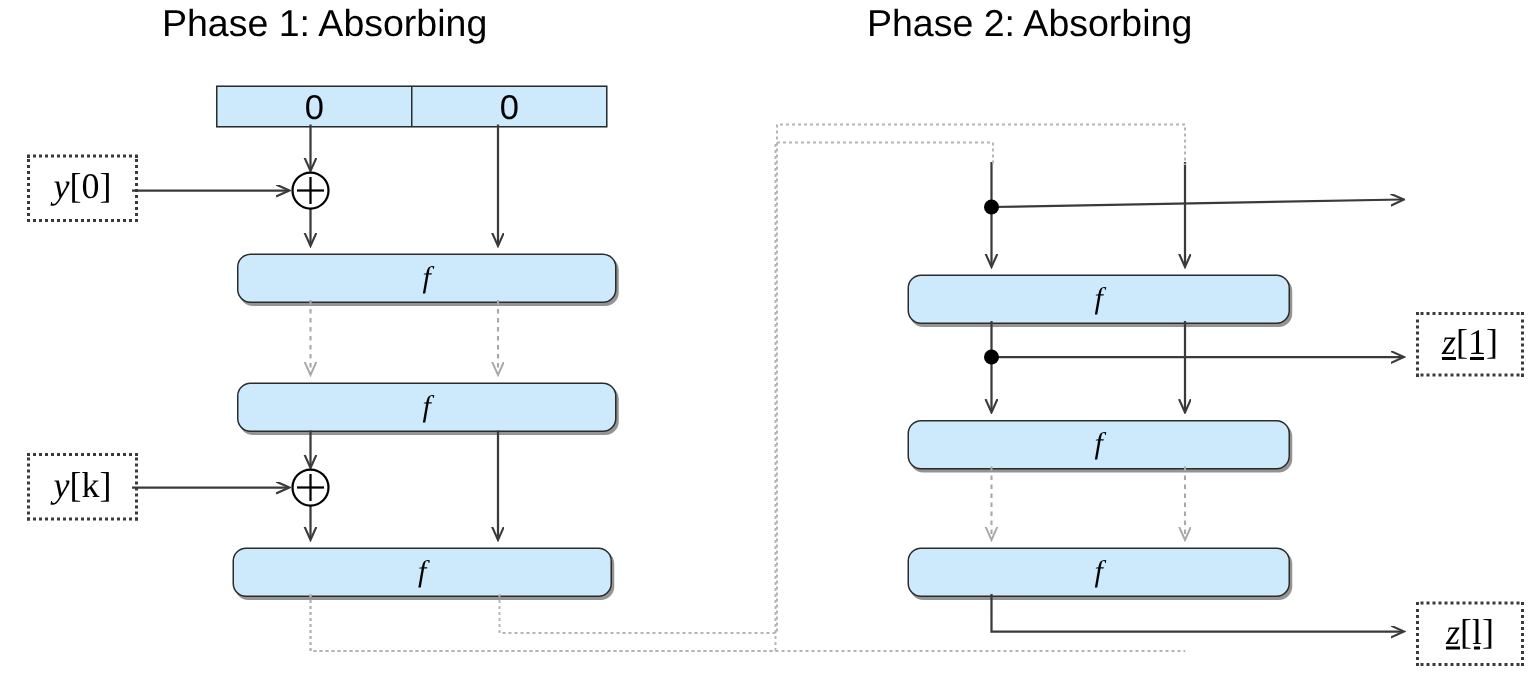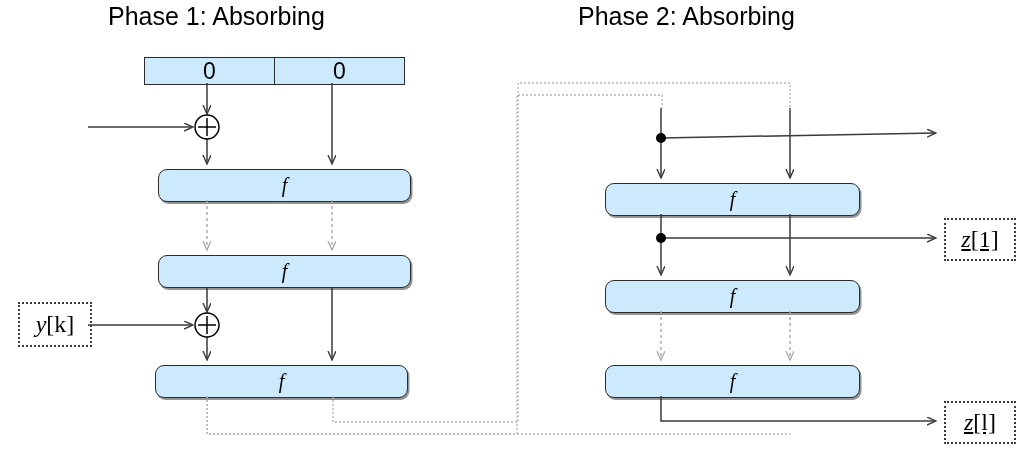--- a/index.html
+++ b/index.html
@@ -35,35 +35,38 @@
   <div class="fbox" style="left:158px;top:169px;width:251px;height:31px;">
     <span>f</span>
   </div>
   <div class="fbox" style="left:158px;top:255px;width:251px;height:31px;">
     <span>f</span>
   </div>
   <div class="fbox" style="left:155px;top:365px;width:251px;height:31px;">
     <span>f</span>
   </div>
 
+  <div class="lbox" style="left:18px;top:103px;width:70px;height:41px;">
+    <span><i>y</i>[0]</span>
+  </div>
   <div class="lbox" style="left:18px;top:302px;width:70px;height:41px;">
     <span><i>y</i>[k]</span>
   </div>
 
   <div class="fbox" style="left:605px;top:183px;width:253px;height:31px;">
     <span>f</span>
   </div>
   <div class="fbox" style="left:605px;top:280px;width:253px;height:31px;">
     <span>f</span>
   </div>
   <div class="fbox" style="left:605px;top:365px;width:253px;height:31px;">
     <span>f</span>
   </div>
 
-  <div class="lbox" style="left:944px;top:218px;width:68px;height:39px;text-decoration:underline;">
+  <div class="lbox" style="left:944px;top:208px;width:68px;height:39px;text-decoration:underline;">
     <span><i>z</i>[1]</span>
   </div>
   <div class="lbox" style="left:944px;top:401px;width:68px;height:39px;text-decoration:underline;">
     <span><i>z</i>[l]</span>
   </div>
 
   <svg class="overlay" viewBox="0 0 1023 451">
     <defs>
       <marker id="ahBlack" markerWidth="10" markerHeight="10" refX="8" refY="4" orient="auto" markerUnits="userSpaceOnUse">
         <path d="M0,0 L9,4 L0,8" fill="none" stroke="#3a3a3a" stroke-width="1.4"></path>

